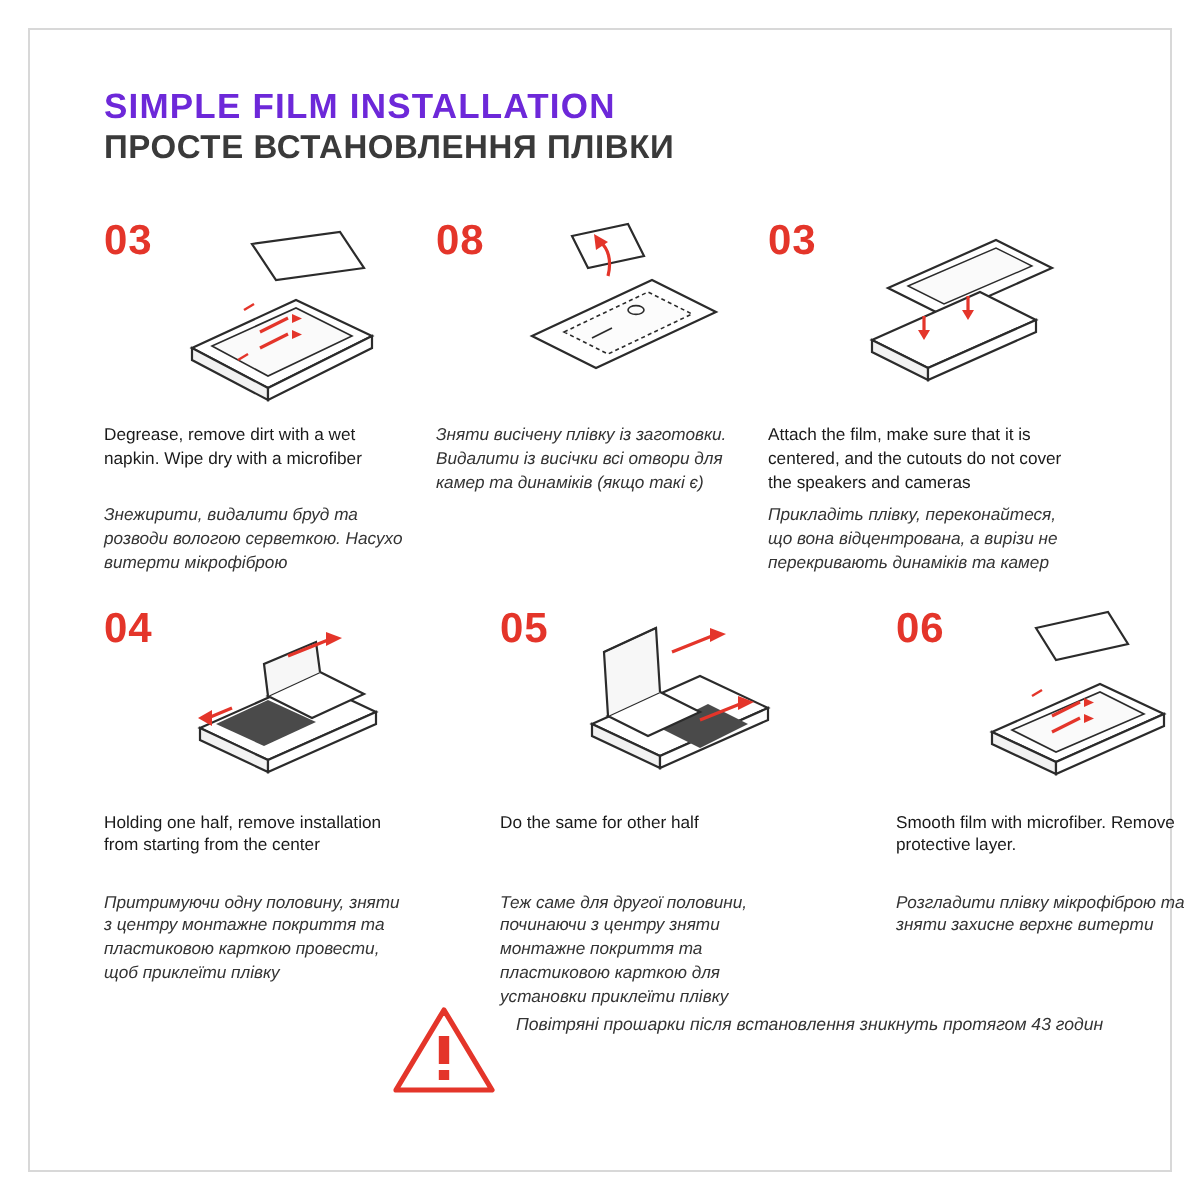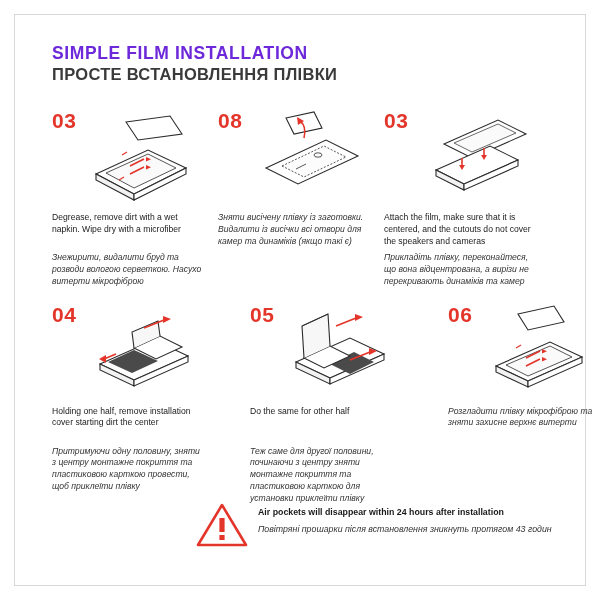--- a/index.html
+++ b/index.html
@@ -268,21 +268,21 @@
                 <path d="M58,26 L78,18"></path>
                 <path d="M30,52 L18,57"></path>
               </g>
               <g fill="#e4352a">
                 <polygon points="77,14 85,17 77,21"></polygon>
                 <polygon points="20,53 20,61 13,57"></polygon>
               </g>
             </svg>
           </div>
         </div>
-        <p class="cap-en">Holding one half, remove installation cover starting dirt the center</p>
+        <p class="cap-en">Holding one half, remove installation from starting from the center</p>
         <p class="cap-uk">Притримуючи одну половину, зняти з центру монтажне покриття та пластиковою карткою провести, щоб приклеїти плівку</p>
       </div>
 
       <div class="cell">
         <div class="cell-head">
           <div class="step-num">05</div>
           <div class="art">
             <svg width="118" height="100" viewBox="0 0 118 100">
               <g fill="none" stroke="#2b2b2b" stroke-width="1.1">
 
@@ -334,32 +334,32 @@
               <g fill="#e4352a">
                 <polygon points="60,47 60,51.5 65,49.2"></polygon>
                 <polygon points="60,55 60,59.5 65,57.2"></polygon>
               </g>
               <g stroke="#e4352a" stroke-width="1.2">
                 <path d="M34,46 L39,43"></path>
               </g>
             </svg>
           </div>
         </div>
+        <p class="cap-en">Smooth film with microfiber. Remove protective layer.</p>
         <p class="cap-uk">Розгладити плівку мікрофіброю та зняти захисне верхнє витерти</p>
       </div>
     </div>
   </div>
 
   <div class="footer">
     <div class="warn-icon">
       <svg width="52" height="46" viewBox="0 0 52 46">
         <polygon points="26,3 50,43 2,43" fill="none" stroke="#e4352a" stroke-width="2.6" stroke-linejoin="round"></polygon>
         <rect x="23.4" y="16" width="5.2" height="14" fill="#e4352a"></rect>
         <rect x="23.4" y="33" width="5.2" height="5" fill="#e4352a"></rect>
       </svg>
     </div>
     <div class="footer-text">
-      <p class="foot-en">Air pockets will disappear within 24 hours after installation</p>
       <p class="foot-uk">Повітряні прошарки після встановлення зникнуть протягом 43 годин</p>
     </div>
   </div>
 
 </div>
 
 </body></html>

